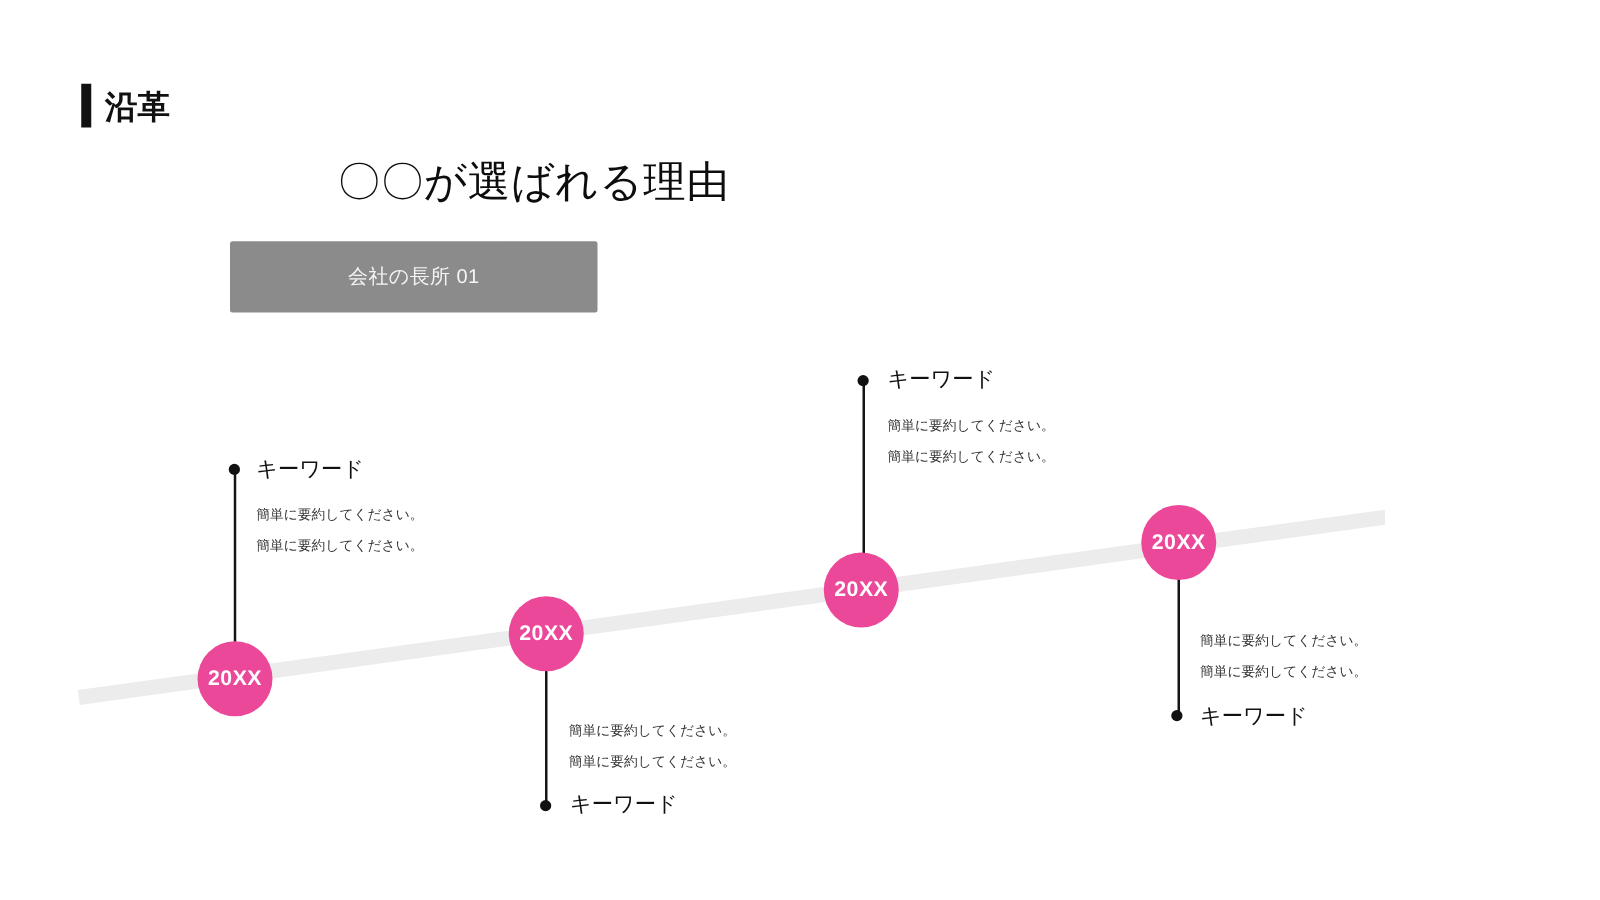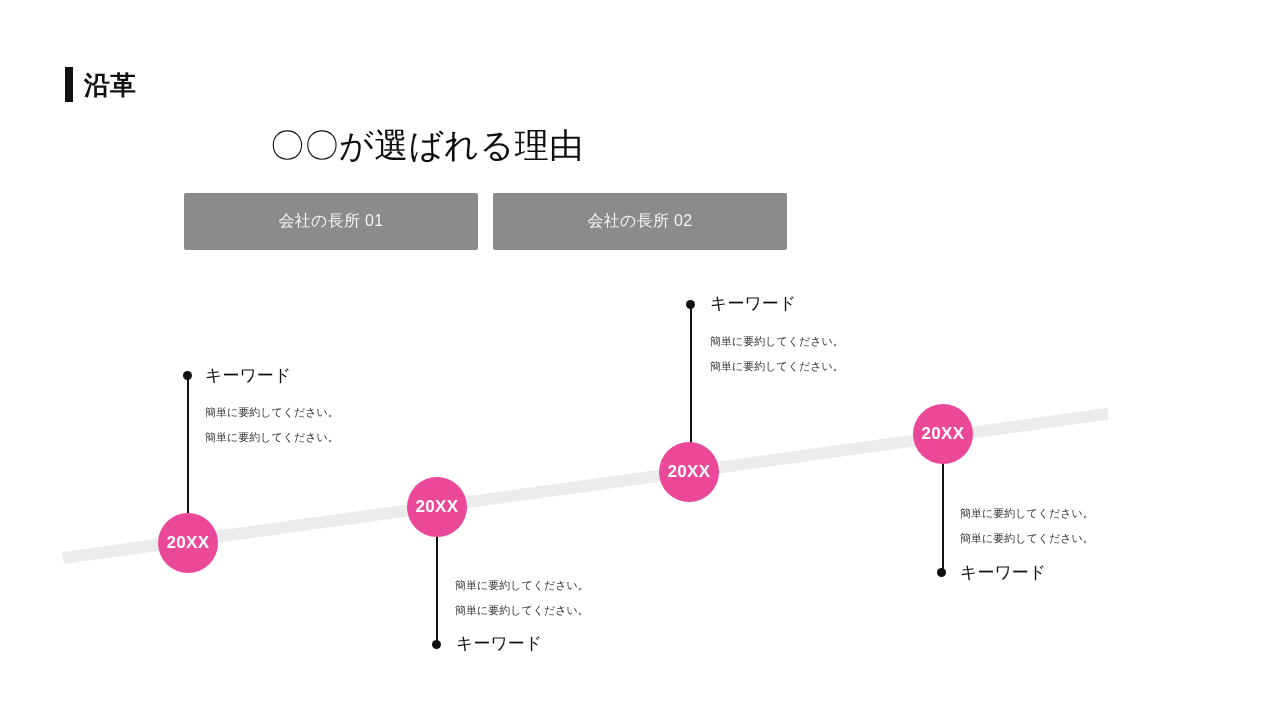--- a/index.html
+++ b/index.html
@@ -156,23 +156,20 @@
   <div class="section-bar"></div>
   <div class="section-label">沿革</div>
 
   <div class="title-row">
     <span class="slide-title">〇〇が選ばれる理由</span>
   </div>
 
   <div class="strength-box strength-1">
     <span>会社の長所 01</span>
   </div>
-  <div class="strength-box strength-2">
-    <span>会社の長所 02</span>
-  </div>
 
   <svg class="arrow-svg" viewBox="0 0 1280 720" xmlns="http://www.w3.org/2000/svg">
     <path d="M63 558 L1186 403" stroke="#ececec" stroke-width="12" fill="none"></path>
     <polygon points="1209,400 1187,417 1183,390" fill="#ececec"></polygon>
   </svg>
 
   <div class="milestone m0">
     <div class="line"></div>
     <div class="dot"></div>
     <div class="kw">キーワード</div>

